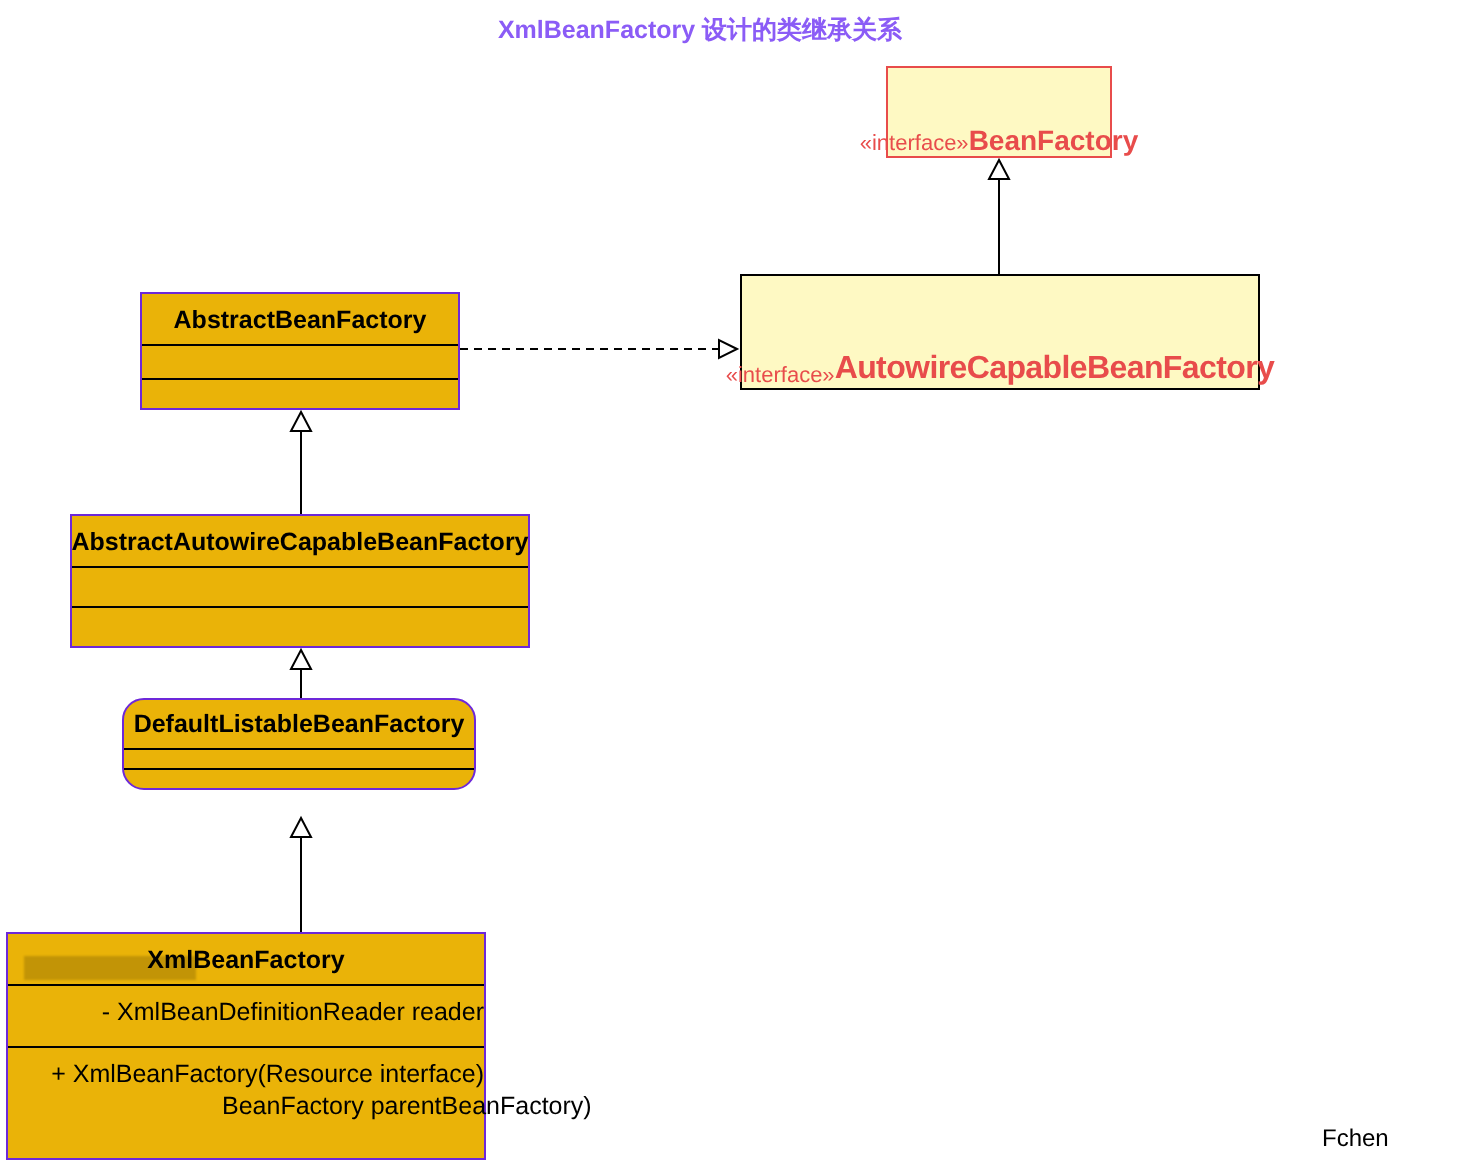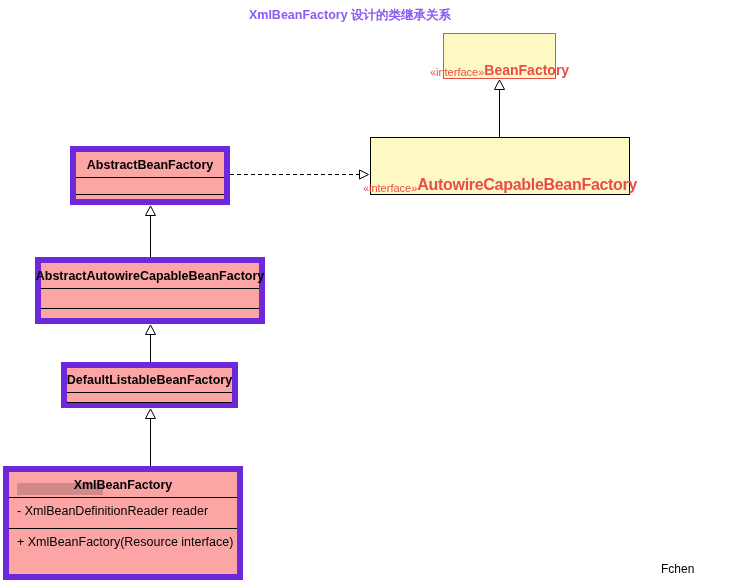--- a/index.html
+++ b/index.html
@@ -6,22 +6,23 @@
   body { font-family:"Liberation Sans", sans-serif; }
   #canvas {
     position:relative; width:731px; height:588px; background:#ffffff;
     overflow:hidden;
   }
   .diagram-title {
     position:absolute; top:7px; left:0; width:700px; text-align:center;
     font-size:12.5px; font-weight:bold; color:#8b5cf6;
   }
   .cls {
-    position:absolute; background:#fca5a5; border:6px solid #6d28d9;
+    position:absolute; background:#eab308; border:1px solid #6d28d9;
     box-sizing:border-box;
+    text-align:right;
   }
   .cls .title-row {
     display:flex; align-items:center; justify-content:center;
     font-weight:bold; font-size:12.5px; color:#000; box-sizing:border-box;
   }
   .comp { border-top:1px solid #000; box-sizing:border-box; }
   .iface {
     position:absolute; background:#fef9c3; box-sizing:border-box;
     display:flex; flex-direction:row; align-items:flex-end; justify-content:center;
   }
@@ -96,34 +97,35 @@
     <div class="comp" style="height:17px;"></div>
     <div class="comp" style="height:16px;"></div>
   </div>
 
   <div class="cls" style="left:35px; top:257px; width:230px; height:67px;">
     <div class="title-row" style="height:25px;">AbstractAutowireCapableBeanFactory</div>
     <div class="comp" style="height:20px;"></div>
     <div class="comp" style="height:20px;"></div>
   </div>
 
-  <div class="cls" style="left:61px; top:362px; width:177px; height:46px;">
+  <div class="cls" style="left:61px; top:349px; width:177px; height:46px;border-radius:11px;">
     <div class="title-row" style="height:24px;">DefaultListableBeanFactory</div>
     <div class="comp" style="height:10px;"></div>
     <div class="comp" style="height:10px;"></div>
   </div>
 
   <div class="cls" style="left:3px; top:466px; width:240px; height:114px;">
     <div class="title-row" style="height:25px; position:relative;">
       <div class="smudge"></div>
       <span>XmlBeanFactory</span>
     </div>
     <div class="comp member-comp" style="height:31px;">
       <div class="member-line">- XmlBeanDefinitionReader reader</div>
     </div>
     <div class="comp member-comp" style="height:56px;">
       <div class="member-line">+ XmlBeanFactory(Resource interface)</div>
+      <div class="member-line indent-line">BeanFactory parentBeanFactory)</div>
     </div>
   </div>
 
   <div class="credit">Fchen</div>
 
 </div>
 
 </body></html>

